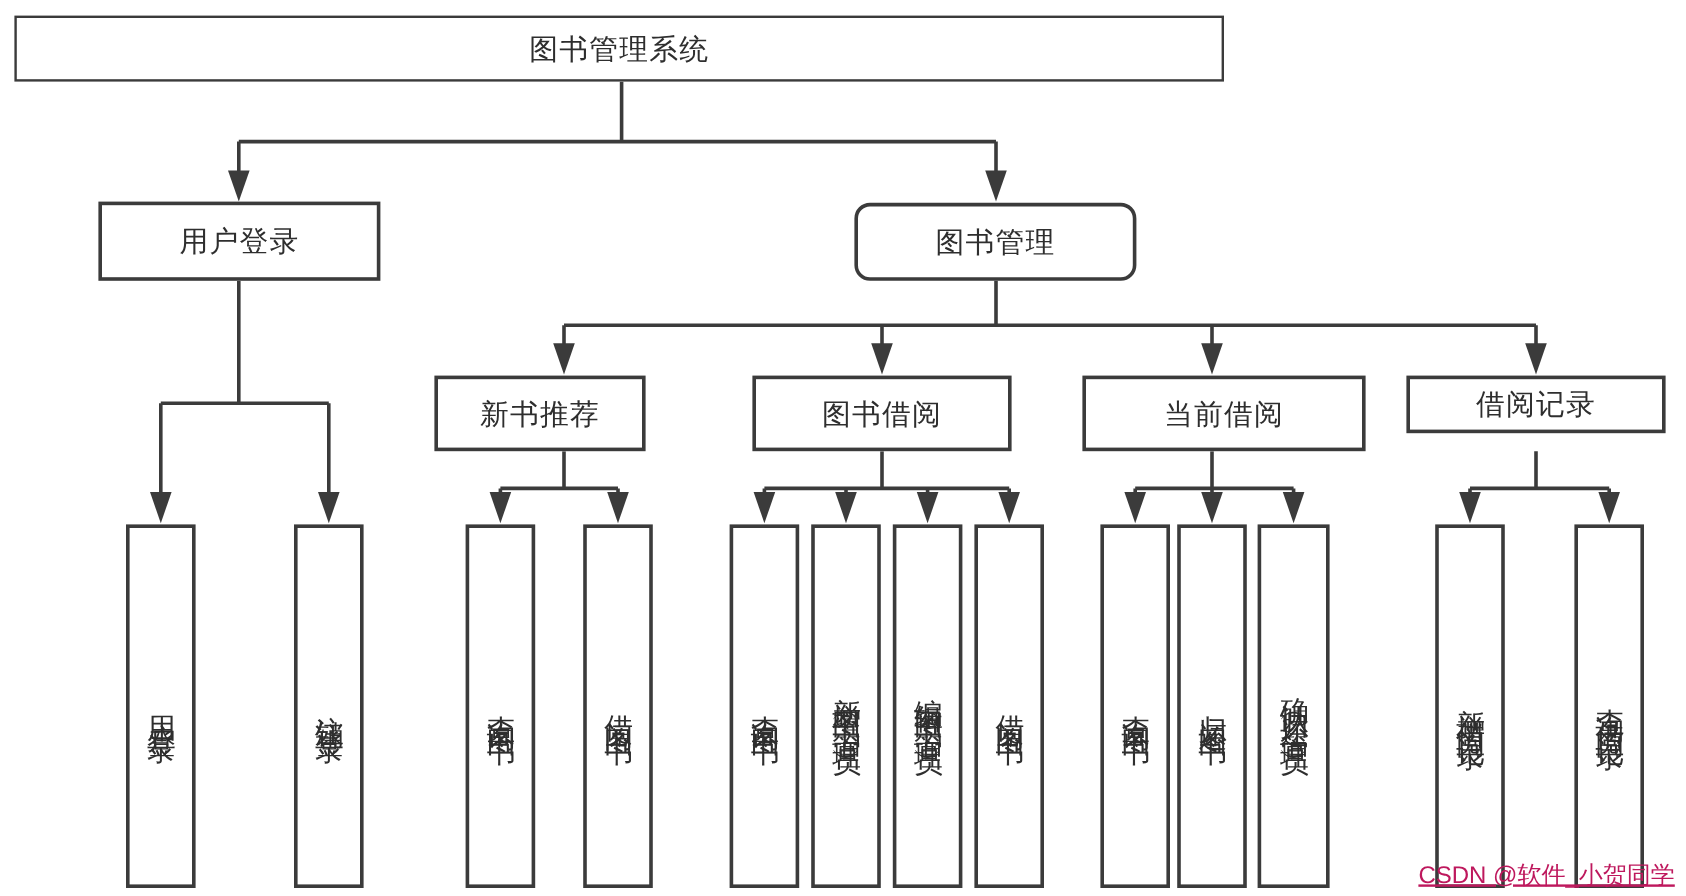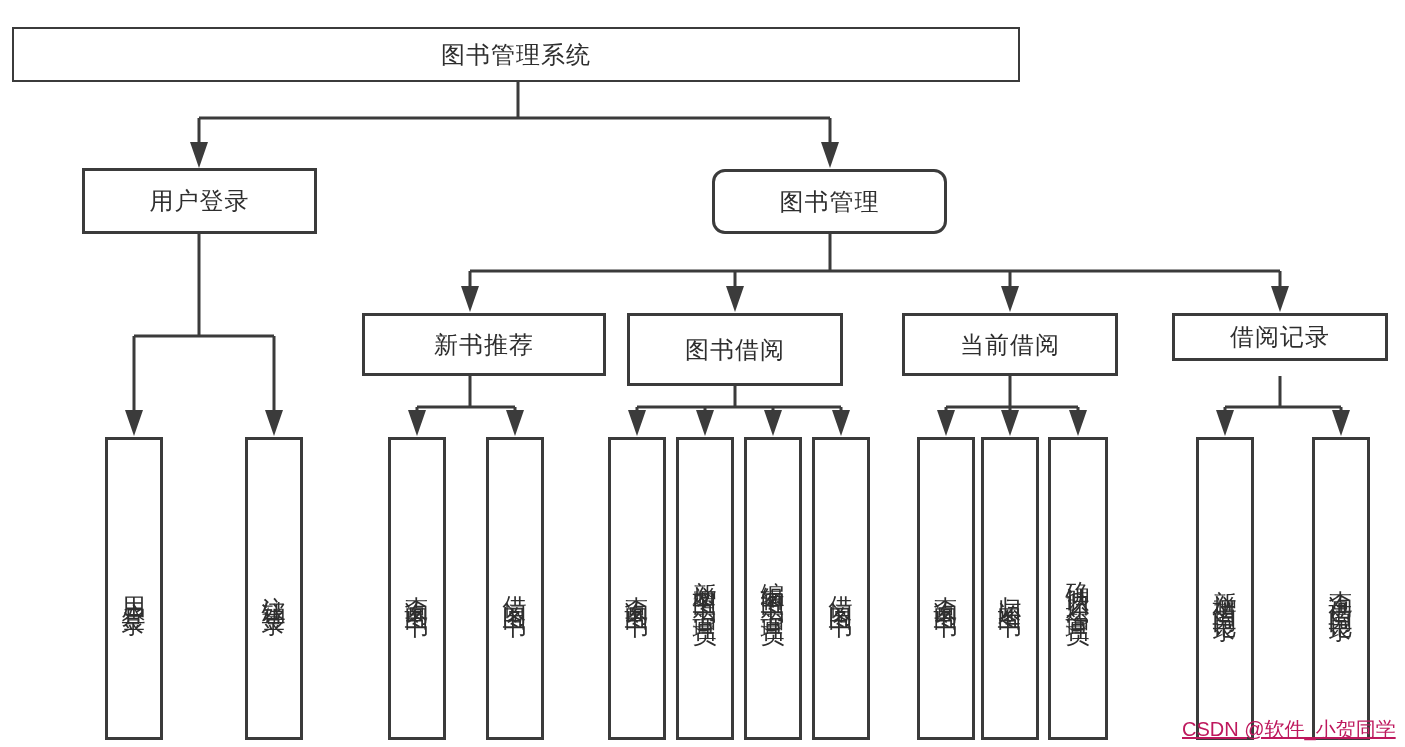--- a/index.html
+++ b/index.html
@@ -23,21 +23,21 @@
   .box {
     position: absolute;
     background: #ffffff;
     border: 3px solid #3b3b3b;
     color: #2e2e2e;
     display: flex;
     align-items: center;
     justify-content: center;
   }
 
-  .box.root { border-width: 2px; margin-top: 14px; }
+  .box.root { border-width: 2px; }
 
   .hlabel {
     font-size: 24px;
     letter-spacing: 1px;
     white-space: nowrap;
   }
 
   .vtext {
     writing-mode: vertical-rl;
     text-orientation: mixed;
@@ -56,23 +56,23 @@
     white-space: nowrap;
     z-index: 10;
     text-decoration: underline;
   }
 
   
   .n-root      { left: 12px;   top: 13px;  width: 1008px; height: 55px; }
   .n-login     { left: 82px;   top: 168px; width: 235px;  height: 66px; }
   .n-mgmt      { left: 712px;  top: 169px; width: 235px;  height: 65px; border-radius: 13px; }
 
-  .n-sec0 { left: 362px;  top: 313px; width: 244px; height: 63px; text-align: center; }
-  .n-sec1 { left: 627px;  top: 313px; width: 216px; height: 73px; }
-  .n-sec2 { left: 902px;  top: 313px; width: 216px; height: 63px; }
+  .n-sec0 { left: 362px;  top: 313px; width: 176px; height: 63px; text-align: center; }
+  .n-sec1 { left: 627px;  top: 313px; width: 216px; height: 63px; }
+  .n-sec2 { left: 902px;  top: 313px; width: 236px; height: 63px; }
   .n-sec3 { left: 1172px; top: 313px; width: 216px; height: 48px; }
 
   .leaf { top: 437px; width: 58px; height: 303px; }
   .l-login0 { left: 105px; }
   .l-login1 { left: 245px; }
   .l-s0c0 { left: 388px; }
   .l-s0c1 { left: 486px; }
   .l-s1c0 { left: 608px; }
   .l-s1c1 { left: 676px; }
   .l-s1c2 { left: 744px; }

